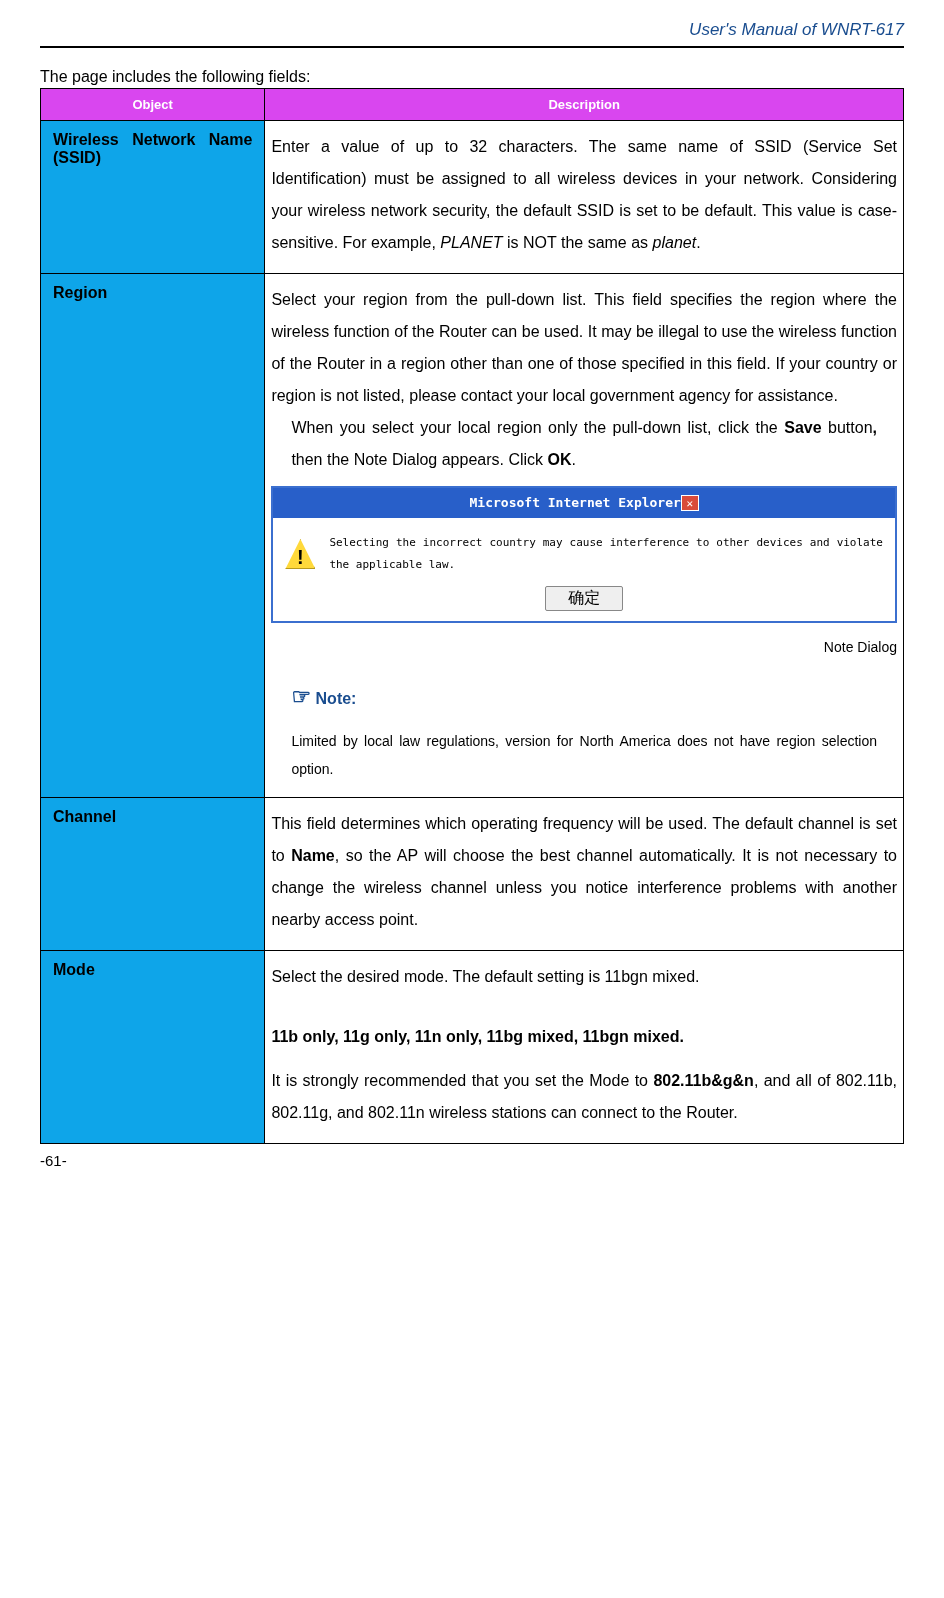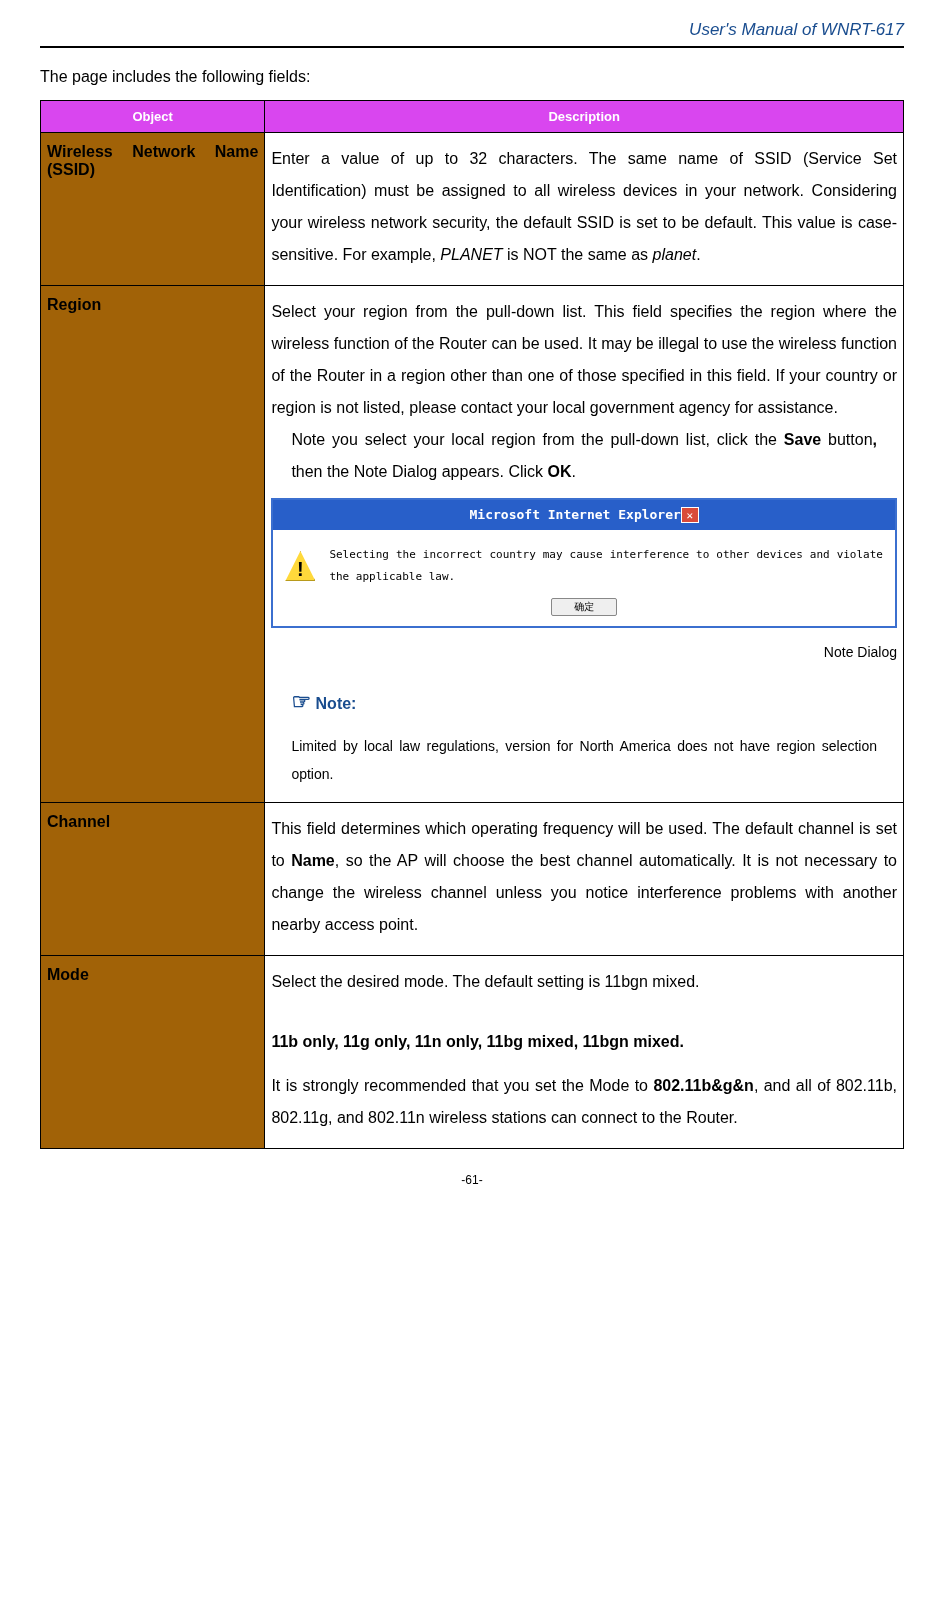--- a/index.html
+++ b/index.html
@@ -15,45 +15,45 @@
       font-weight: normal;
       font-style: italic;
       color: #1a4d8f;
       font-size: 17px;
       padding-bottom: 6px;
       border-bottom: 2px solid #000;
       margin-bottom: 20px;
     }
     .intro {
       font-size: 16px;
-      margin-bottom: 14px;
+      margin-bottom: 2px;
     }
     table.fields {
       width: 100%;
       border-collapse: collapse;
       table-layout: fixed;
     }
     table.fields th, table.fields td {
       border: 1px solid #000;
       vertical-align: top;
     }
     table.fields th {
       background: #d946ef;
       color: #fff;
       font-weight: bold;
       font-size: 13px;
       text-align: center;
       padding: 8px 6px;
     }
     table.fields th.obj { width: 26%; }
     table.fields td.obj {
-      background: #a16207;
-      font-weight: bold;
-      font-size: 16px;
-      padding: 10px 6px;
+      background: #0ea5e9;
+      font-weight: bold;
+      font-size: 16px;
+      padding: 10px 12px;
       text-align: justify;
     }
     table.fields td.desc {
       font-size: 16px;
       padding: 10px 6px 14px 6px;
       line-height: 2.0;
       text-align: justify;
     }
     table.fields td.desc .para { margin-bottom: 0; }
     .inner-block {
@@ -107,21 +107,21 @@
       clip-path: polygon(50% 0%, 100% 100%, 0% 100%);
       padding-top: 6px;
     }
     .dialog-msg-text {
       font-family: "SimSun", "MS Song", monospace;
       font-size: 11px;
       flex: 1;
     }
     .ok-btn {
       font-family: "SimSun", "MS Song", monospace;
-      font-size: 10px;
+      font-size: 16px;
       padding: 1px 22px;
       background: #efefef;
       border: 1px solid #888;
       border-radius: 2px;
     }
     .caption {
       text-align: right;
       font-size: 14px;
       margin: 10px 0 14px 0;
     }
@@ -132,23 +132,23 @@
       padding-left: 20px;
       margin-bottom: 8px;
     }
     .note-head .hand { font-size: 22px; }
     .note-text {
       padding: 0 20px;
       font-size: 14px;
       line-height: 2.0;
     }
     .footer {
-      text-align: center;
-      font-size: 12px;
-      margin-top: 24px;
+      text-align: left;
+      font-size: 15px;
+      margin-top: 8px;
     }
     .italic { font-style: italic; }
   </style>
 </head>
 <body>
 
 <div class="header-title">User's Manual of WNRT-617</div>
 
 <p class="intro">The page includes the following fields:</p>
 
@@ -164,21 +164,21 @@
       <td class="obj">Wireless Network Name (SSID)</td>
       <td class="desc">
         <span>Enter a value of up to 32 characters. The same name of SSID (Service Set Identification) must be assigned to all wireless devices in your network. Considering your wireless network security, the default SSID is set to be default. This value is case-sensitive. For example, </span><span class="italic">PLANET</span><span> is NOT the same as </span><span class="italic">planet</span><span>.</span>
       </td>
     </tr>
     <tr>
       <td class="obj">Region</td>
       <td class="desc">
         <p class="para">Select your region from the pull-down list. This field specifies the region where the wireless function of the Router can be used. It may be illegal to use the wireless function of the Router in a region other than one of those specified in this field. If your country or region is not listed, please contact your local government agency for assistance.</p>
         <div class="inner-block">
-          <span>Note you select your local region from the pull-down list, click the </span><b>Save</b><span> button</span><b>,</b><span> then the Note Dialog appears. Click </span><b>OK</b><span>.</span>
+          <span>When you select your local region only the pull-down list, click the </span><b>Save</b><span> button</span><b>,</b><span> then the Note Dialog appears. Click </span><b>OK</b><span>.</span>
         </div>
 
         <div class="dialog">
           <div class="dialog-titlebar">
             <span>Microsoft Internet Explorer</span>
             <span class="close-btn">✕</span>
           </div>
           <div class="dialog-body">
             <div class="dialog-msg-row">
               <div class="warn-icon">!</div>

